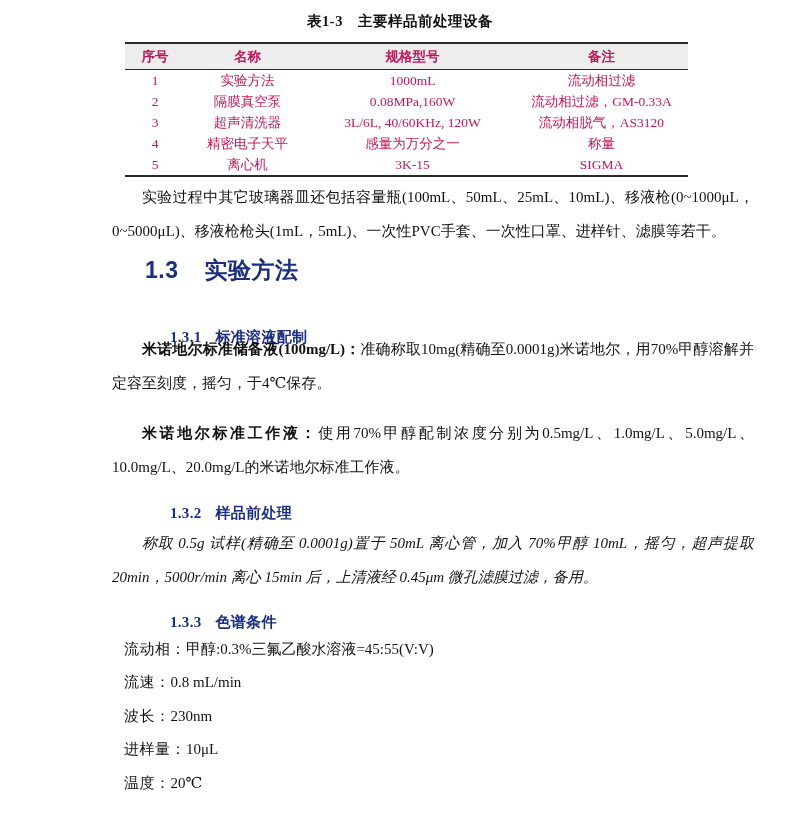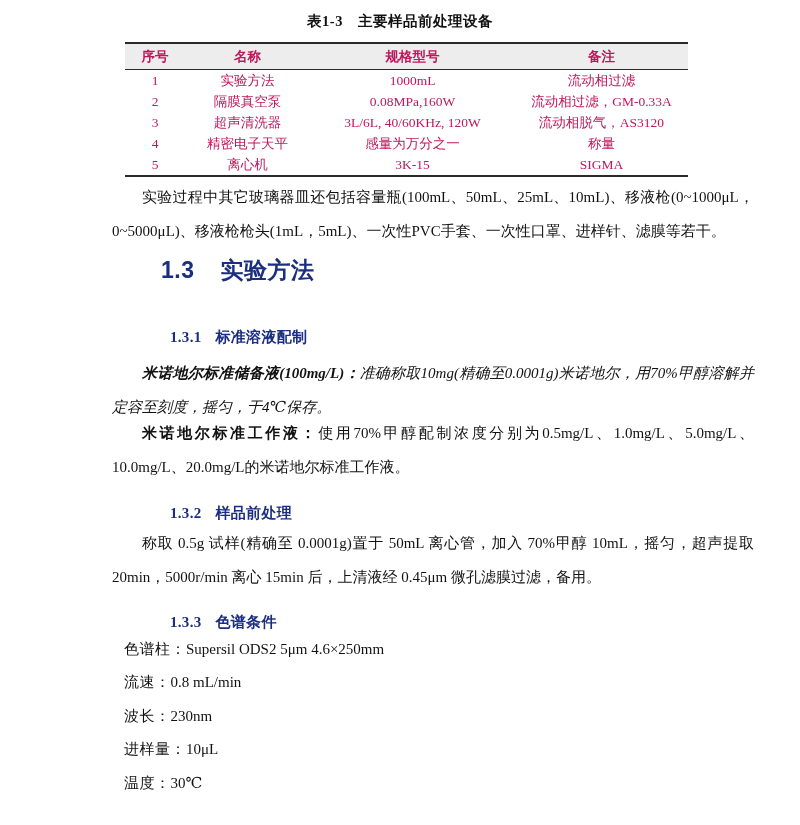--- a/index.html
+++ b/index.html
@@ -39,21 +39,21 @@
     font-size:15px;line-height:34px;text-align:justify;
     text-indent:30px;margin:0;
   }
   .lead{font-weight:bold;}
   h1.sec{
     position:absolute;left:145px;margin:0;
     font-family:"Liberation Sans","DejaVu Sans",sans-serif;
     font-size:23px;font-weight:bold;color:var(--heading);
     letter-spacing:.5px;
   }
-  h1.sec .num{margin-right:26px;margin-left:16px;}
+  h1.sec .num{margin-right:26px;}
   h2.sub{
     position:absolute;left:158px;margin:12px;
     font-family:"Liberation Sans","DejaVu Sans",sans-serif;
     font-size:15px;font-weight:bold;color:var(--heading);
     letter-spacing:.3px;
   }
   h2.sub .num{margin-right:14px;font-family:"Liberation Serif","DejaVu Serif",serif;}
   .cond-list{position:absolute;left:124px;top:633px;width:640px;}
   .cond-item{height:33.4px;line-height:33.4px;font-size:15px;}
   .cond-item .cond-label{letter-spacing:.5px;}
@@ -117,35 +117,35 @@
   <p class="body-par" style="top:180px;">实验过程中其它玻璃器皿还包括容量瓶(100mL、50mL、25mL、10mL)、移液枪(0~1000μL，0~5000μL)、移液枪枪头(1mL，5mL)、一次性PVC手套、一次性口罩、进样针、滤膜等若干。</p>
 
   <h1 class="sec" style="top:255px;">
     <span class="num">1.3</span><span>实验方法</span>
   </h1>
 
   <h2 class="sub" style="top:316px;">
     <span class="num">1.3.1</span><span>标准溶液配制</span>
   </h2>
 
-  <p class="body-par" style="top:356px;font-style:italic;"><span class="lead">米诺地尔标准储备液(100mg/L)：</span><span>准确称取10mg(精确至0.0001g)米诺地尔，用70%甲醇溶解并定容至刻度，摇匀，于4℃保存。</span></p>
+  <p class="body-par" style="top:332px;"><span class="lead">米诺地尔标准储备液(100mg/L)：</span><span>准确称取10mg(精确至0.0001g)米诺地尔，用70%甲醇溶解并定容至刻度，摇匀，于4℃保存。</span></p>
 
   <p class="body-par" style="top:416px;"><span class="lead">米诺地尔标准工作液：</span><span>使用70%甲醇配制浓度分别为0.5mg/L、1.0mg/L、5.0mg/L、10.0mg/L、20.0mg/L的米诺地尔标准工作液。</span></p>
 
   <h2 class="sub" style="top:492px;text-align:center;">
     <span class="num">1.3.2</span><span>样品前处理</span>
   </h2>
 
-  <p class="body-par" style="top:526px;">称取 0.5g 试样(精确至 0.0001g)置于 50mL 离心管，加入 70%甲醇 10mL，摇匀，超声提取 20min，5000r/min 离心 15min 后，上清液经 0.45μm 微孔滤膜过滤，备用。</p>
+  <p class="body-par" style="top:526px;font-style:italic;">称取 0.5g 试样(精确至 0.0001g)置于 50mL 离心管，加入 70%甲醇 10mL，摇匀，超声提取 20min，5000r/min 离心 15min 后，上清液经 0.45μm 微孔滤膜过滤，备用。</p>
 
   <h2 class="sub" style="top:601px;text-align:right;">
     <span class="num">1.3.3</span><span>色谱条件</span>
   </h2>
 
   <div class="cond-list">
-    <div class="cond-item"><span class="cond-label">色谱柱：</span><span>Supersil ODS2 5μm 4.6×250mm</span></div>
+    <div class="cond-item"><span class="cond-label">流动相：</span><span>甲醇:0.3%三氟乙酸水溶液=45:55(V:V)</span></div>
     <div class="cond-item"><span class="cond-label">流速：</span><span>0.8 mL/min</span></div>
     <div class="cond-item"><span class="cond-label">波长：</span><span>230nm</span></div>
     <div class="cond-item"><span class="cond-label">进样量：</span><span>10μL</span></div>
-    <div class="cond-item"><span class="cond-label">温度：</span><span>30℃</span></div>
+    <div class="cond-item"><span class="cond-label">温度：</span><span>20℃</span></div>
   </div>
 
 </div>
 
 </body></html>

